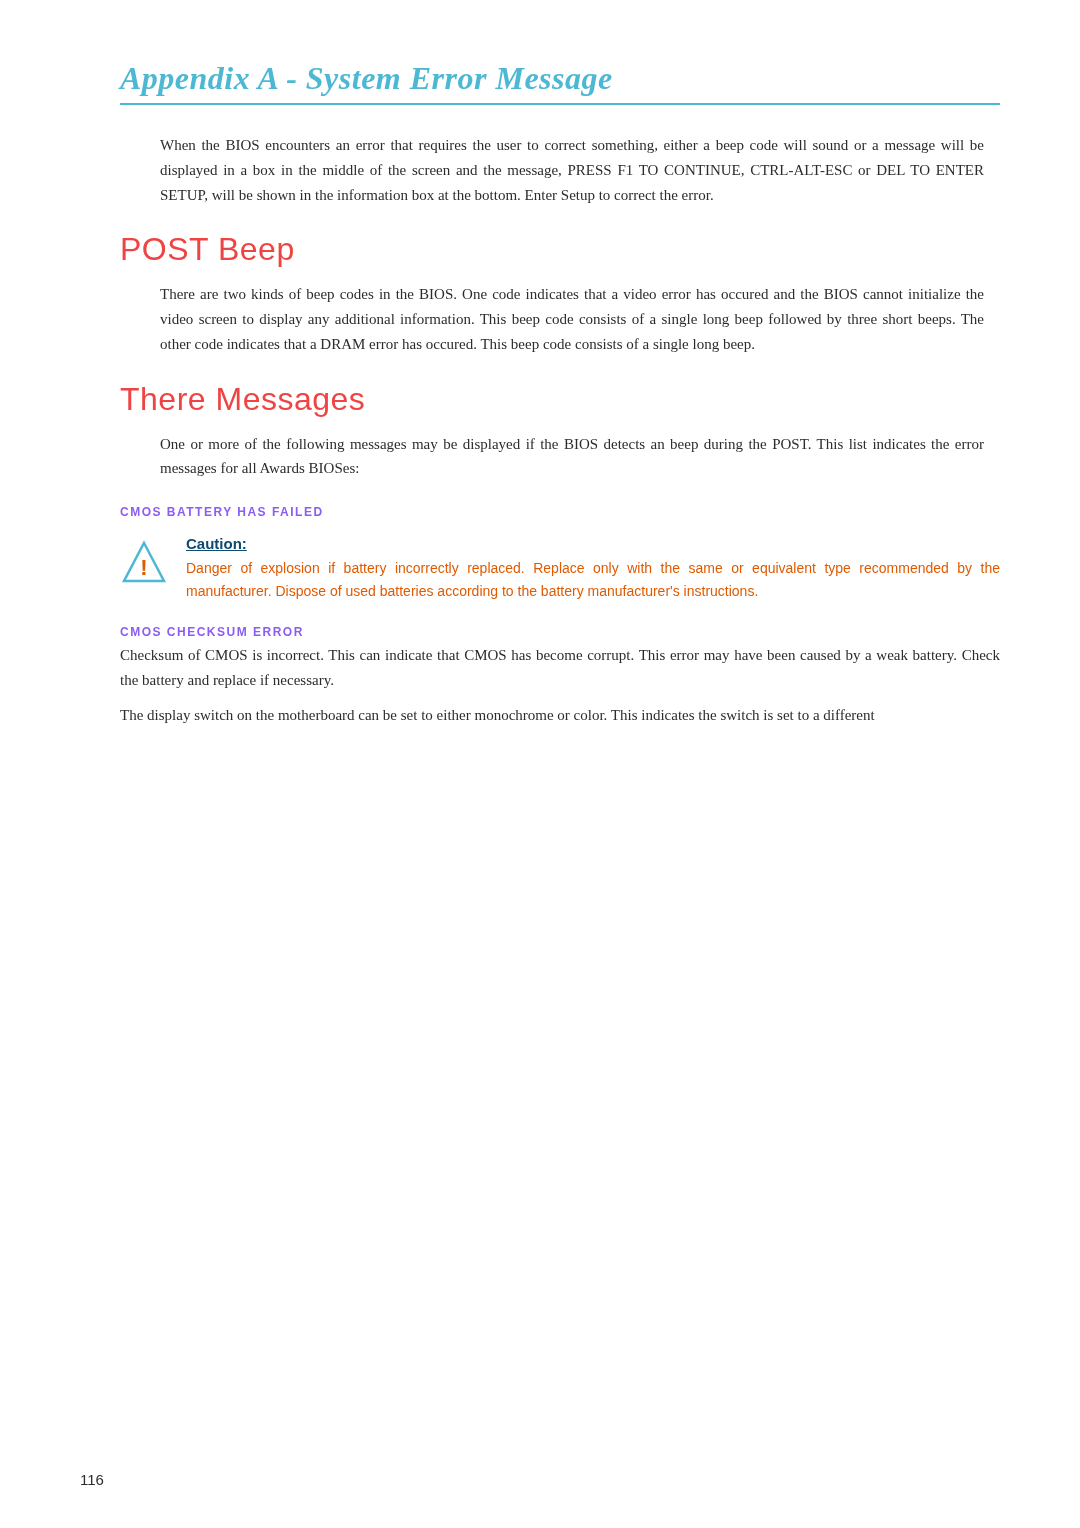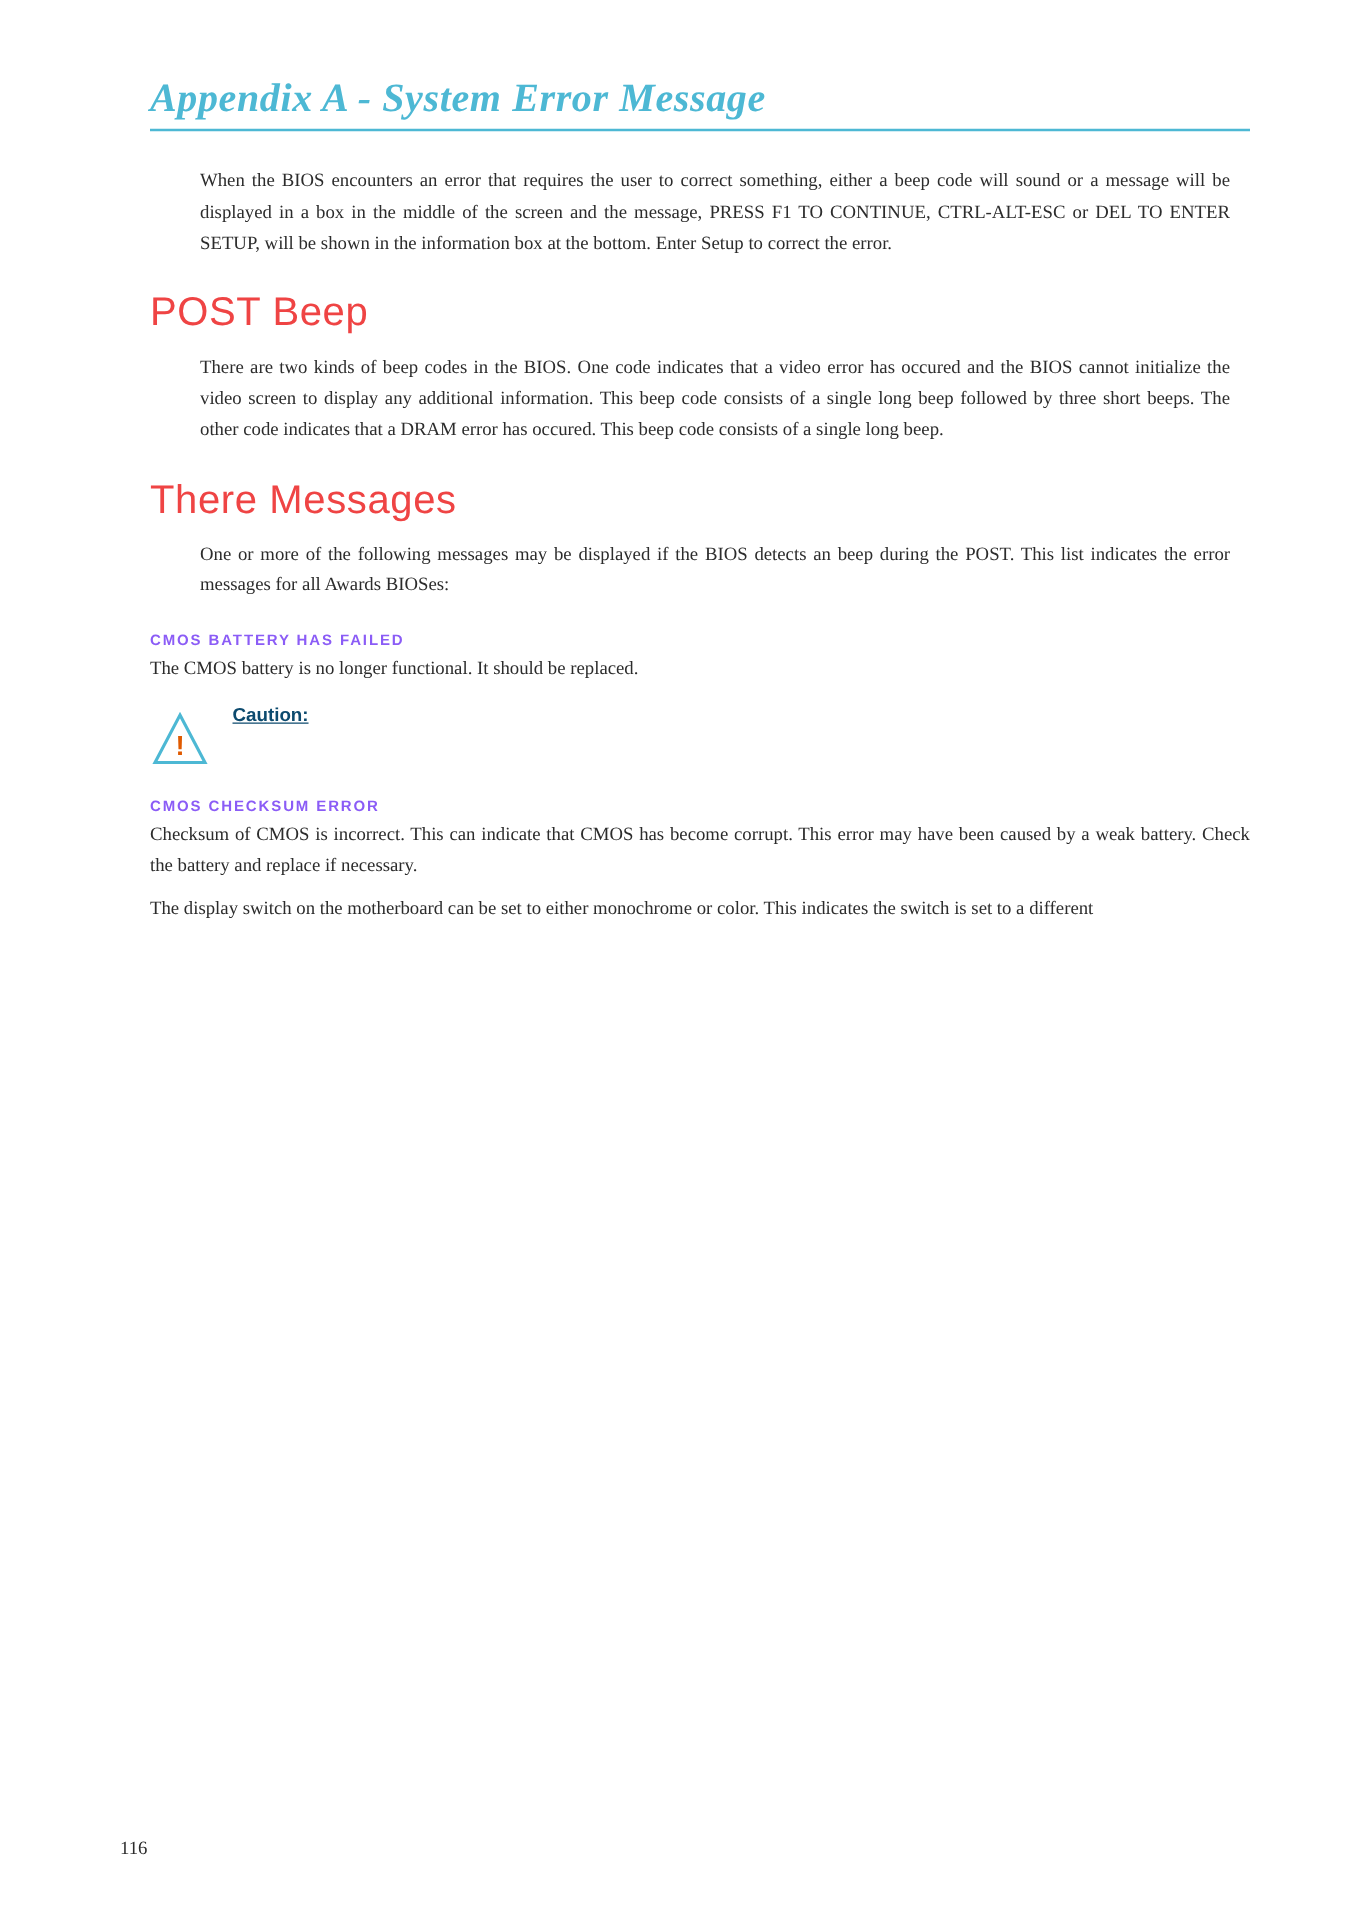--- a/index.html
+++ b/index.html
@@ -19,24 +19,24 @@
     }
 
     .page {
       padding: 60px 80px 80px 120px;
       max-width: 1080px;
     }
 
     .page-number {
       position: absolute;
       bottom: 40px;
-      left: 96px;
+      left: 80px;
       font-size: 15px;
       color: #2c2c2c;
-      font-family: Liberation Serif, serif;
+      font-family: Liberation Sans, sans-serif;
     }
 
     
     .appendix-title {
       font-family: 'Georgia', serif;
       font-style: italic;
       font-size: 32px;
       font-weight: bold;
       color: #4db8d4;
       margin-bottom: 6px;
@@ -145,31 +145,31 @@
 
   <p class="body-text">When the BIOS encounters an error that requires the user to correct something, either a beep code will sound or a message will be displayed in a box in the middle of the screen and the message, PRESS F1 TO CONTINUE, CTRL-ALT-ESC or DEL TO ENTER SETUP, will be shown in the information box at the bottom. Enter Setup to correct the error.</p>
 
   <h2 class="section-heading">POST  Beep</h2>
   <p class="body-text">There are two kinds of beep codes in the BIOS. One code indicates that a video error has occured and the BIOS cannot initialize the video screen to display any additional information. This beep code consists of a single long beep followed by three short beeps. The other code indicates that a DRAM error has occured. This beep code consists of a single long beep.</p>
 
   <h2 class="section-heading">There  Messages</h2>
   <p class="body-text">One or more of the following messages may be displayed if the BIOS detects an beep during the POST. This list indicates the error messages for all Awards BIOSes:</p>
 
   <div class="sub-heading">CMOS BATTERY HAS FAILED</div>
-  <p class="sub-body">The CMOS battery is no longer functional. It should be replaced.</p>
 
   <div class="caution-container">
     <div class="caution-icon">
       <svg class="warning-triangle" viewBox="0 0 48 48" xmlns="http://www.w3.org/2000/svg">
         <polygon points="24,4 44,42 4,42" fill="none" stroke="#4db8d4" stroke-width="2.5"></polygon>
         <text x="24" y="36" text-anchor="middle" font-size="22" font-weight="bold" fill="#e05a00" font-family="Arial">!</text>
       </svg>
     </div>
     <div class="caution-content">
       <div class="caution-title">Caution:</div>
+      <div class="caution-text">Danger of explosion if battery incorrectly replaced. Replace only with the same or equivalent type recommended by the manufacturer. Dispose of used batteries according to the battery manufacturer's instructions.</div>
     </div>
   </div>
 
   <div class="sub-heading">CMOS CHECKSUM ERROR</div>
   <p class="sub-body">Checksum of CMOS is incorrect. This can indicate that CMOS has become corrupt. This error may have been caused by a weak battery. Check the battery and replace if necessary.</p>
 
   <p class="sub-body">The display switch on the motherboard can be set to either monochrome or color. This indicates the switch is set to a different</p>
 
 </div>
 

